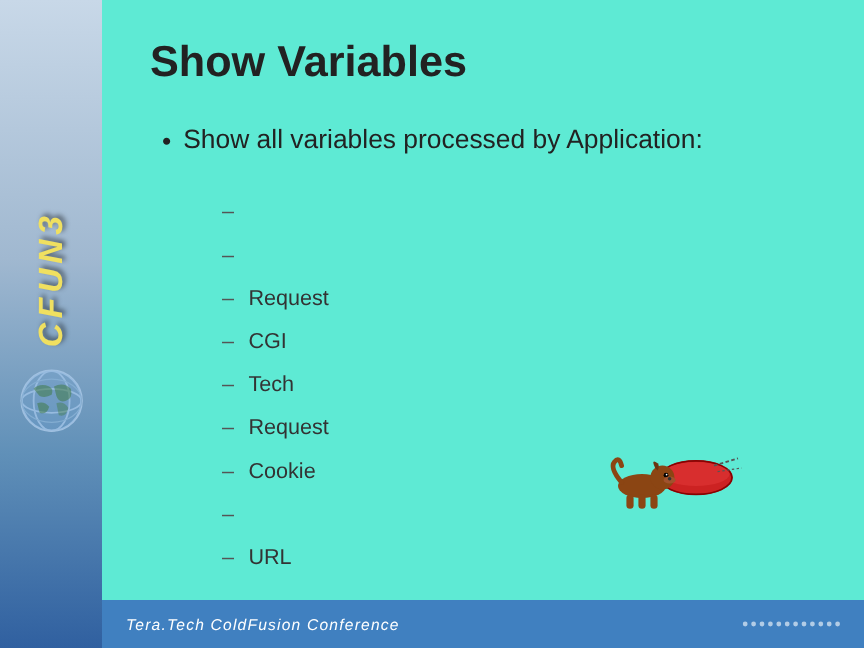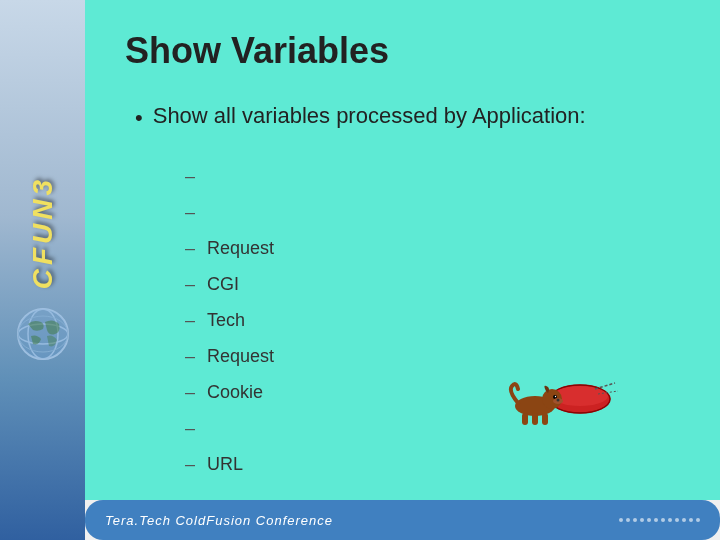--- a/index.html
+++ b/index.html
@@ -119,21 +119,20 @@
       position: absolute;
       bottom: 0;
       left: 85px;
       right: 0;
       height: 40px;
       background: #4080c0;
       display: flex;
       align-items: center;
       padding: 0 20px;
       gap: 6px;
-      border-radius: 18px;
     }
 
     .bottom-bar-text {
       font-size: 13px;
       color: white;
       font-style: italic;
       letter-spacing: 1px;
     }
 
     .bottom-dots {

